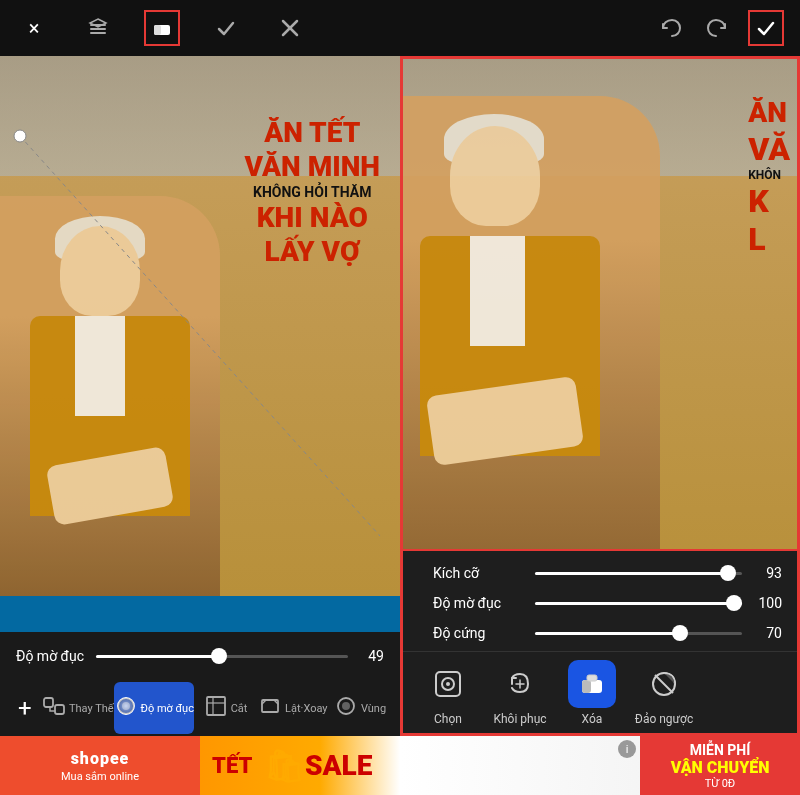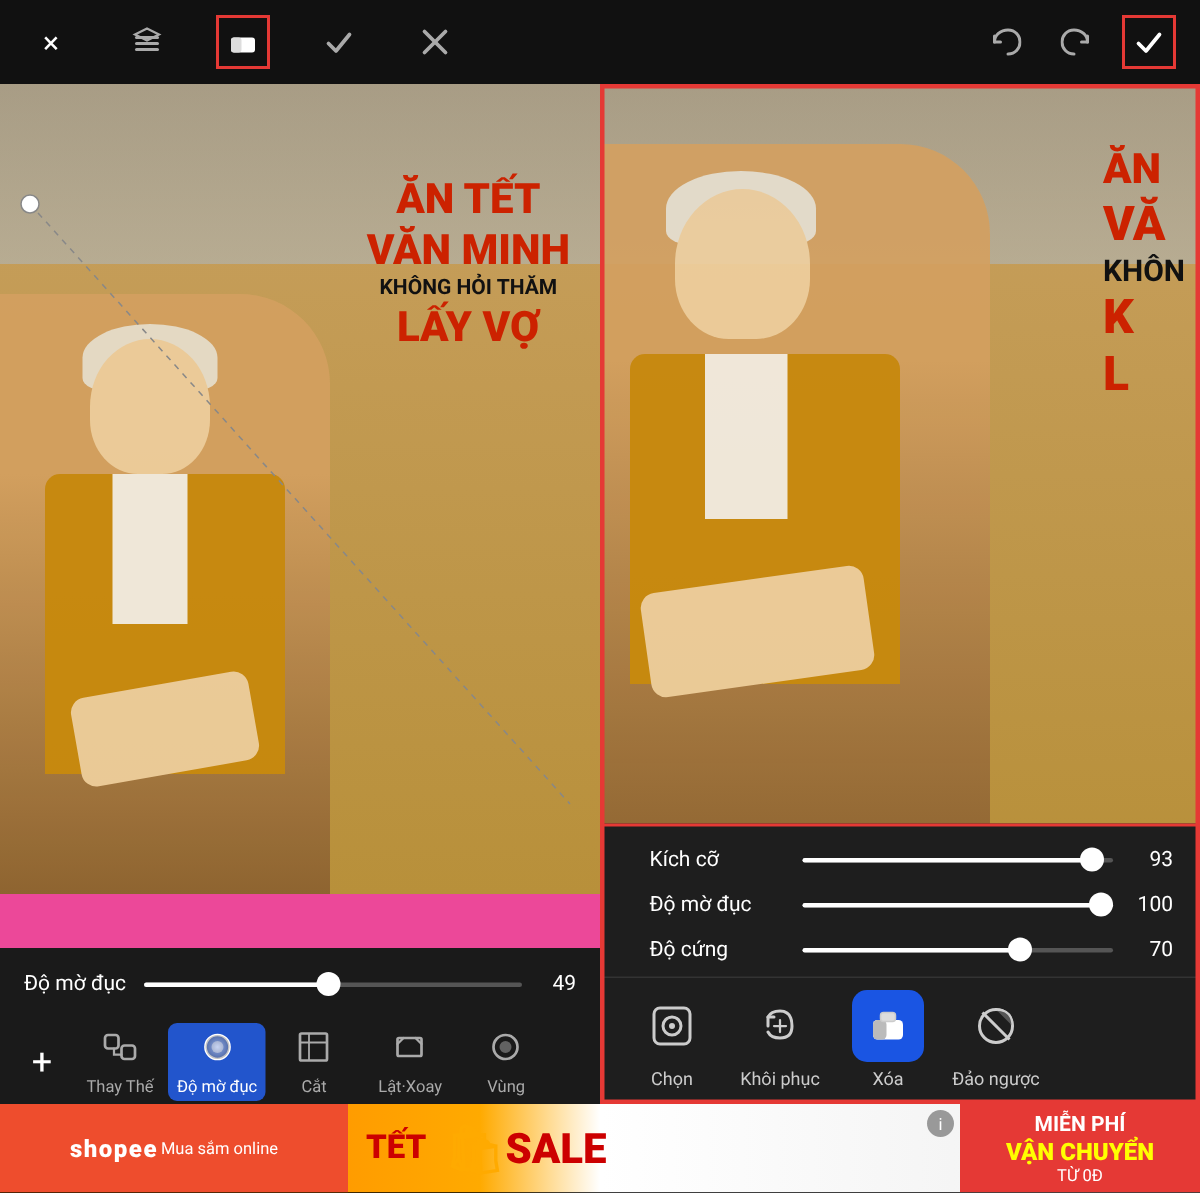--- a/index.html
+++ b/index.html
@@ -52,21 +52,21 @@
       display: flex;
       gap: 0;
       background: #000;
     }
 
     
     .left-panel {
       width: 400px;
       height: 100%;
       position: relative;
-      background: #ec4899;
+      background: #0369a1;
       overflow: hidden;
     }
     .canvas-image-left {
       width: 100%;
       height: 540px;
       background: #2a2a2a;
       position: relative;
       overflow: hidden;
     }
     
@@ -184,21 +184,21 @@
       width: 100%;
       height: 56px;
       background: #1a1a1a;
       display: flex;
       align-items: center;
       padding: 0 8px;
       gap: 0;
     }
     .tool-btn {
       display: flex;
-      flex-direction: column;
+      flex-direction: row;
       align-items: center;
       justify-content: center;
       gap: 3px;
       min-width: 64px;
       height: 52px;
       cursor: pointer;
       border-radius: 6px;
       padding: 4px 6px;
     }
     .tool-btn.active {
@@ -380,24 +380,25 @@
       height: 59px;
       background: linear-gradient(90deg, #ff7700 0%, #ffaa00 40%, #ffffff 50%, #eeeeee 100%);
       display: flex;
       align-items: center;
       overflow: hidden;
       z-index: 30;
     }
     .ad-shopee {
       background: #ee4d2d;
       height: 100%;
-      width: 232px;
+      width: 200px;
       display: flex;
       align-items: center;
       justify-content: center;
+      flex-direction: column;
       gap: 2px;
     }
     .ad-shopee-logo {
       color: #fff;
       font-size: 16px;
       font-weight: 900;
       letter-spacing: 1px;
     }
     .ad-shopee-sub {
       color: #fff;
@@ -519,20 +520,21 @@
 
         <div style="position:absolute;top:120px;left:75px;width:50px;height:100px;background:#f5f0e8;"></div>
 
         <div style="position:absolute;top:260px;left:50px;width:120px;height:60px;background:#f0d0a0;border-radius:10px;transform:rotate(-10deg);"></div>
       </div>
 
       <div class="img-text-overlay">
         <div class="img-text-red">ĂN TẾT</div>
         <div class="img-text-red">VĂN MINH</div>
         <div class="img-text-black">KHÔNG HỎI THĂM</div>
+        <div class="img-text-red">KHI NÀO</div>
         <div class="img-text-red">LẤY VỢ</div>
       </div>
 
       <svg class="diagonal-line">
         <line x1="20" y1="80" x2="380" y2="480" stroke="#888" stroke-width="1" stroke-dasharray="4,4"></line>
         <circle cx="20" cy="80" r="6" fill="#fff" stroke="#888" stroke-width="1"></circle>
       </svg>
     </div>
 
     <div class="opacity-row-left">
@@ -615,21 +617,21 @@
         <div class="person-head-right"></div>
         <div style="position:absolute;top:150px;left:110px;width:18px;height:90px;background:#aa0000;border-radius:3px;"></div>
         <div style="position:absolute;top:140px;left:40px;width:180px;height:220px;background:#c8880a;border-radius:10px 10px 0 0;"></div>
         <div style="position:absolute;top:140px;left:90px;width:55px;height:110px;background:#f5f0e8;"></div>
         <div style="position:absolute;top:290px;left:50px;width:150px;height:70px;background:#f0d0a0;border-radius:10px;transform:rotate(-8deg);"></div>
       </div>
 
       <div class="img-text-overlay-right">
         <div style="color:#cc2200;font-weight:900;font-size:28px;line-height:1.2;">ĂN</div>
         <div style="color:#cc2200;font-weight:900;font-size:32px;line-height:1.2;">VĂ</div>
-        <div style="color:#111;font-weight:700;font-size:20px;">KHÔN</div>
+        <div style="color:#111;font-weight:700;font-size:12px;">KHÔN</div>
         <div style="color:#cc2200;font-weight:900;font-size:32px;">K</div>
         <div style="color:#cc2200;font-weight:900;font-size:32px;">L</div>
       </div>
     </div>
 
     <div class="right-controls">
       <div class="slider-section">
 
         <div class="slider-row">
           <span class="slider-row-label">Kích cỡ</span>

